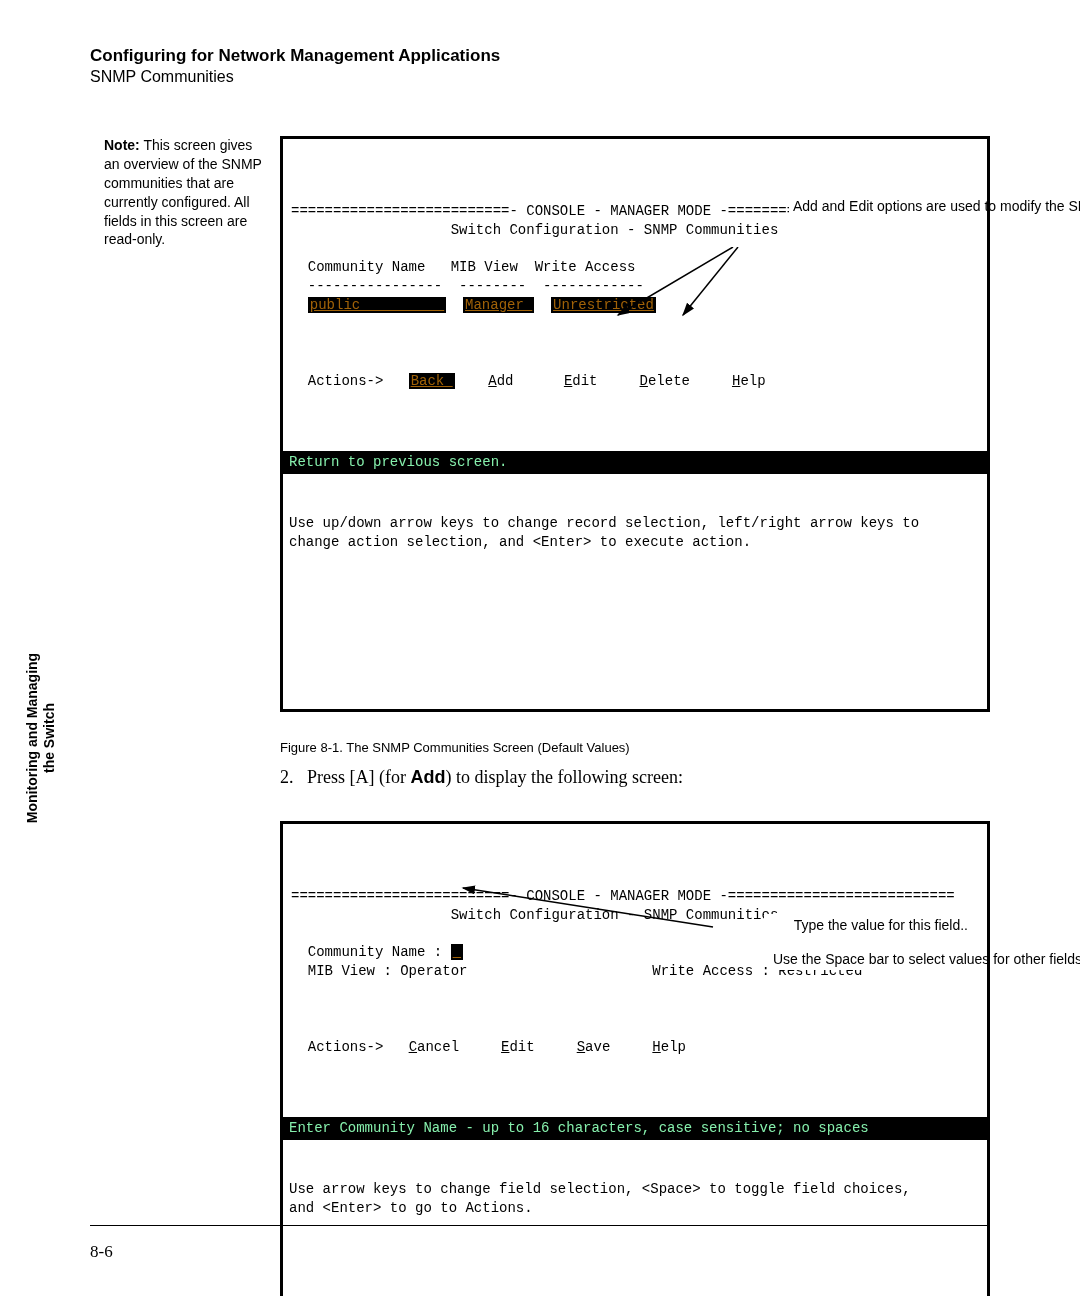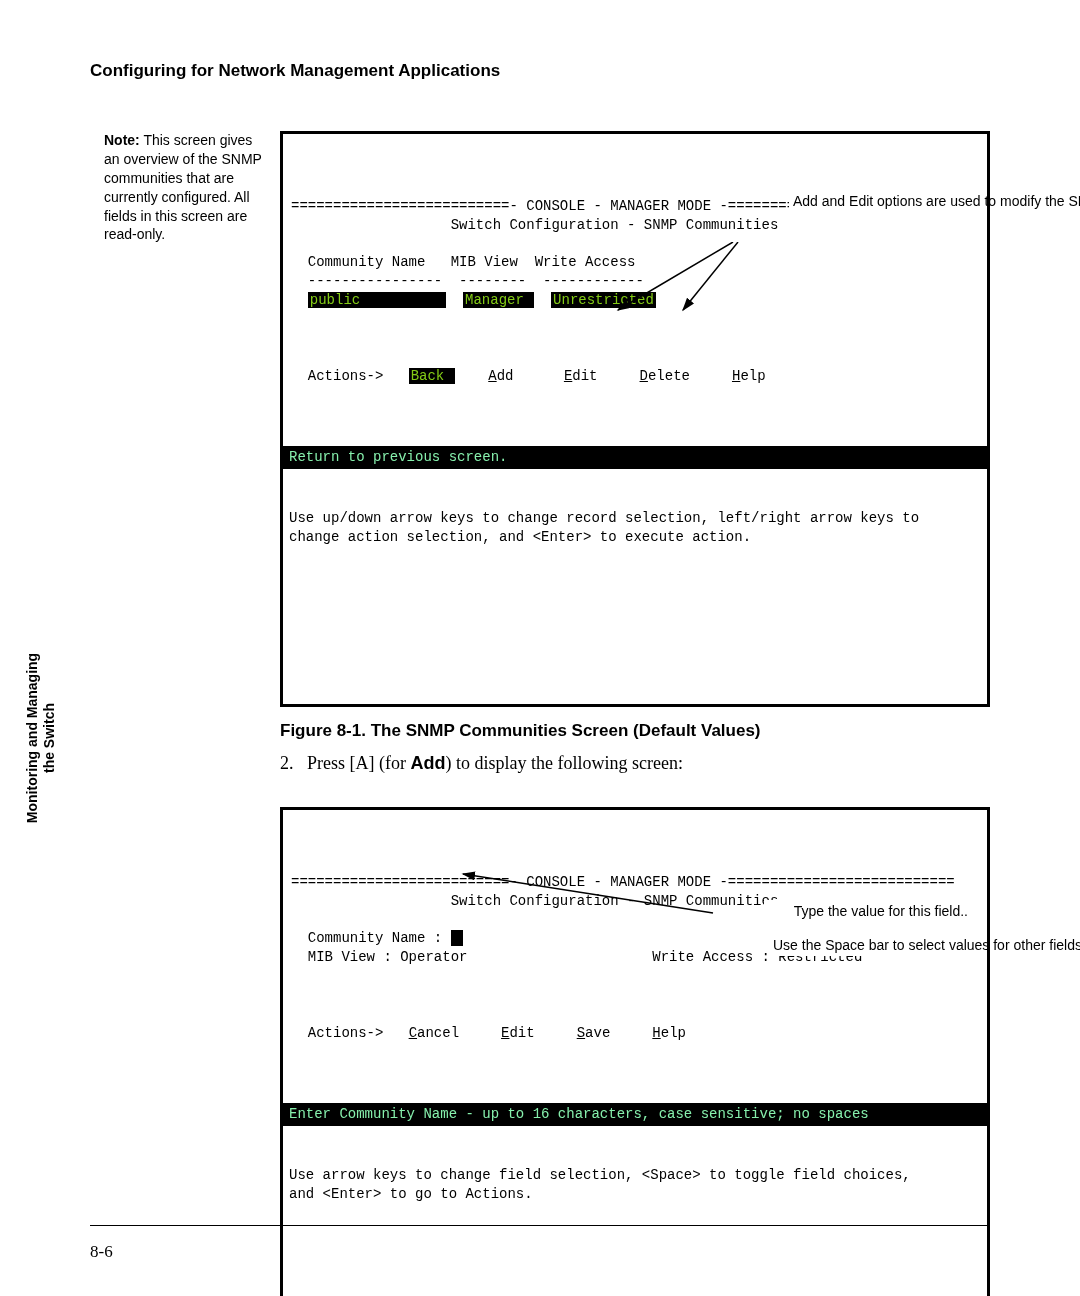--- a/index.html
+++ b/index.html
@@ -8,21 +8,21 @@
     background: #fff;
     font-family: "Times New Roman", Times, serif;
     color: #000;
     width: 1080px;
     height: 1296px;
     position: relative;
     font-size: 17px;
   }
   .page {
     box-sizing: border-box;
-    padding: 55px 90px 60px 90px;
+    padding: 40px 90px 60px 90px;
     position: relative;
     height: 100%;
   }
   .header-title {
     font-family: Arial, Helvetica, sans-serif;
     font-weight: bold;
     font-size: 17px;
     margin-top: 6px;
   }
   .header-sub {
@@ -56,22 +56,23 @@
     line-height: 1.35;
     white-space: pre;
     background: #fff;
   }
   .cb-inner {
     padding: 6px 8px 4px 8px;
     position: relative;
   }
   .hilite {
     background: #000;
-    color: #84cc16;
+    color: #a16207;
     padding: 0 2px;
+    text-decoration: underline;
   }
   .bottom-strip {
     background: #000;
     color: #86efac;
     padding: 2px 6px;
     font-family: "Courier New", monospace;
     font-size: 14px;
   }
   .bottom-help {
     padding: 2px 6px 6px 6px;
@@ -83,23 +84,23 @@
     position: absolute;
     font-family: Arial, Helvetica, sans-serif;
     font-size: 14px;
     line-height: 1.3;
     background: #fff;
     padding: 2px 4px;
     z-index: 5;
   }
   .figure-caption {
     font-family: Arial, Helvetica, sans-serif;
-    font-weight: bold;
-    font-size: 17px;
-    margin: 14px 0 10px 0;
+    font-weight: normal;
+    font-size: 13px;
+    margin: 28px 0 10px 0;
   }
   .body-text {
     font-family: "Century Schoolbook", "Times New Roman", serif;
     font-size: 18px;
     line-height: 1.35;
     margin: 0 0 12px 0;
   }
   .body-text .bold-sans { font-family: Arial, sans-serif; font-weight: bold; }
   .side-tab {
     position: absolute;
@@ -133,20 +134,21 @@
     z-index: 4;
   }
   .u { text-decoration: underline; }
 </style>
 </head>
 <body>
 
 <div class="page">
 
   <div class="header-title">Configuring for Network Management Applications</div>
+  <div class="header-sub">SNMP Communities</div>
 
   <div class="body-area">
 
     <div class="note-col">
       <span class="bold">Note:</span><span> This screen gives an overview of the SNMP communities that are currently configured. All fields in this screen are read-only.</span>
     </div>
 
     <div class="fig-col">
       <div class="console-box" style="position:relative;">
         <div class="cb-inner">

